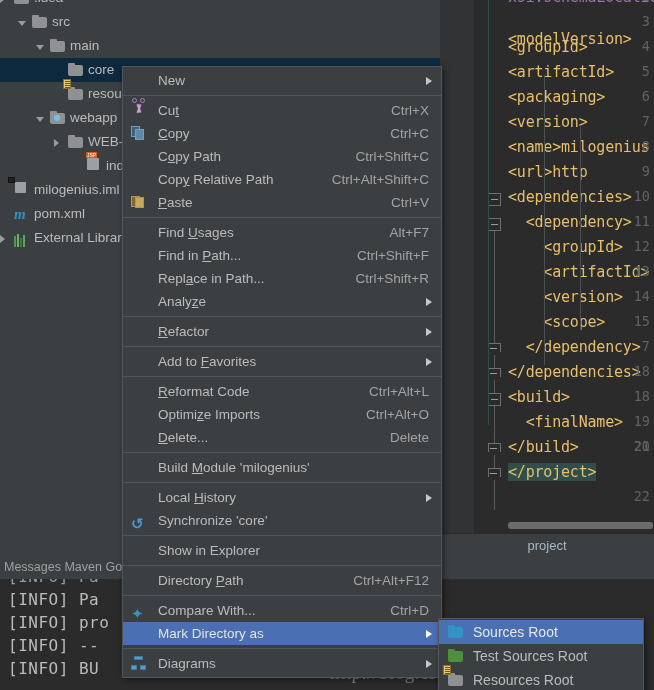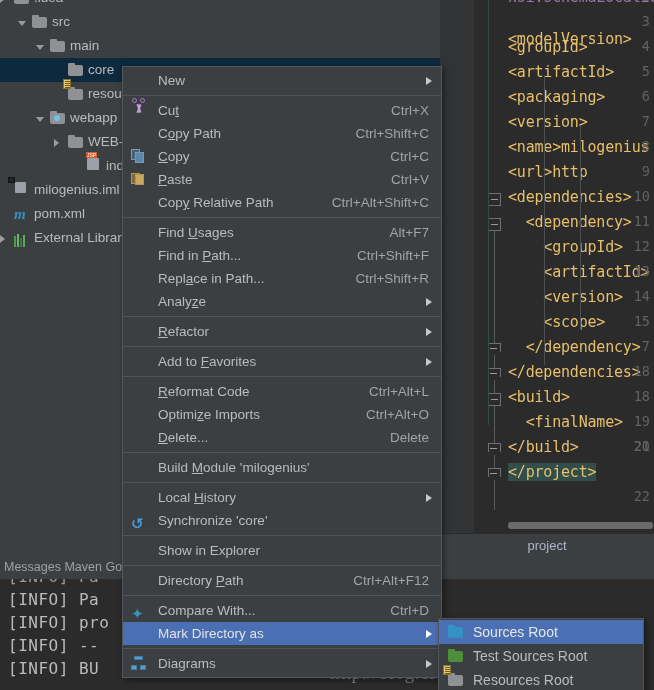--- a/index.html
+++ b/index.html
@@ -384,36 +384,36 @@
         <span class="mlabel">New</span>
         <span class="marrow"></span>
       </div>
       <div class="msep"></div>
       <div class="mi">
         <span class="micon"><span class="ic-cut"><i></i><i class="r"></i></span></span>
         <span class="mlabel">Cu<span class="u">t</span></span>
         <span class="mkey">Ctrl+X</span>
       </div>
       <div class="mi">
-        <span class="mlabel">C<span class="u">o</span>py Path</span>
-        <span class="mkey">Ctrl+Shift+C</span>
-      </div>
-      <div class="mi">
         <span class="micon"><span class="ic-copy"><i class="b"></i><i class="f"></i></span></span>
         <span class="mlabel"><span class="u">C</span>opy</span>
         <span class="mkey">Ctrl+C</span>
       </div>
       <div class="mi">
+        <span class="mlabel">C<span class="u">o</span>py Path</span>
+        <span class="mkey">Ctrl+Shift+C</span>
+      </div>
+      <div class="mi">
+        <span class="mlabel">Cop<span class="u">y</span> Relative Path</span>
+        <span class="mkey">Ctrl+Alt+Shift+C</span>
+      </div>
+      <div class="mi">
         <span class="micon"><span class="ic-paste"><i class="b"></i><i class="f"></i></span></span>
         <span class="mlabel"><span class="u">P</span>aste</span>
         <span class="mkey">Ctrl+V</span>
-      </div>
-      <div class="mi">
-        <span class="mlabel">Cop<span class="u">y</span> Relative Path</span>
-        <span class="mkey">Ctrl+Alt+Shift+C</span>
       </div>
       <div class="msep"></div>
       <div class="mi">
         <span class="mlabel">Find <span class="u">U</span>sages</span>
         <span class="mkey">Alt+F7</span>
       </div>
       <div class="mi">
         <span class="mlabel">Find in <span class="u">P</span>ath...</span>
         <span class="mkey">Ctrl+Shift+F</span>
       </div>

